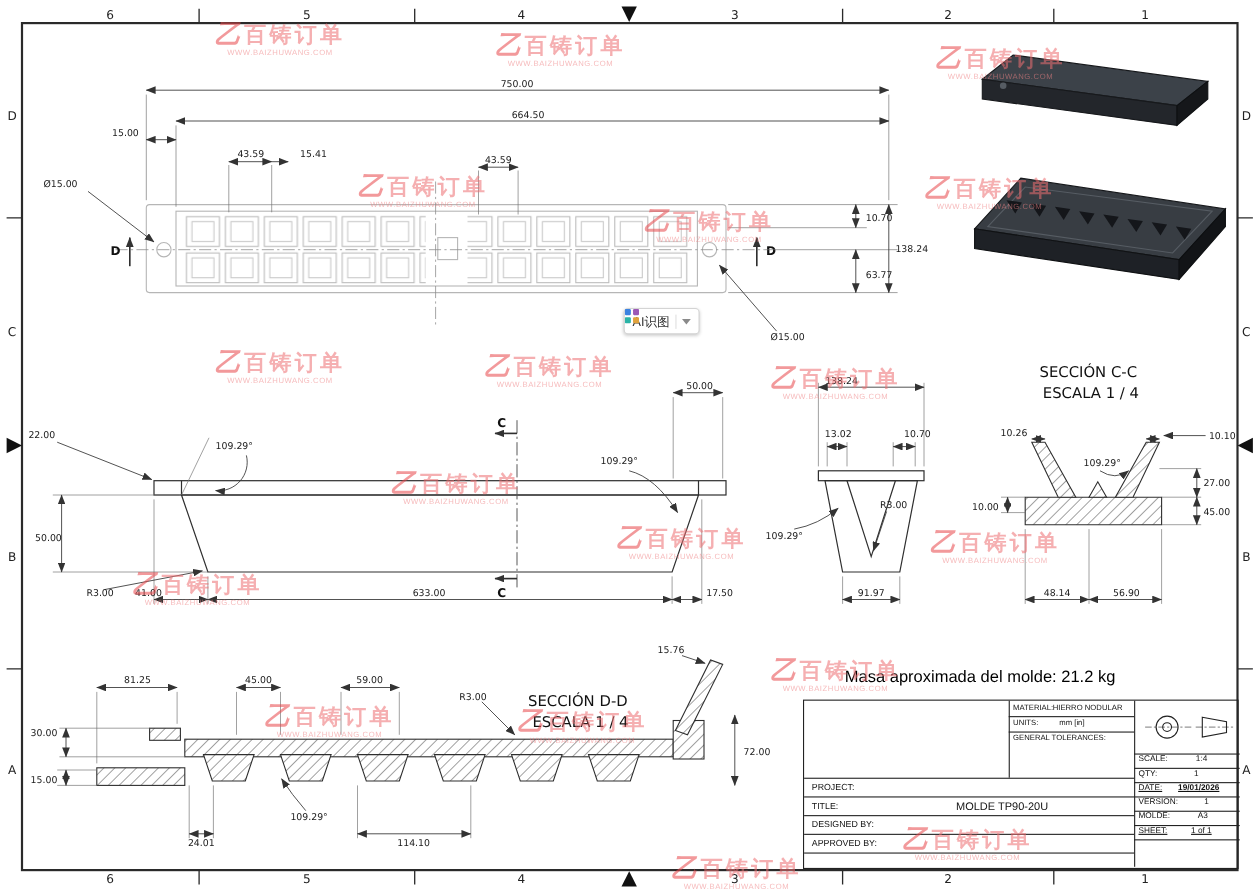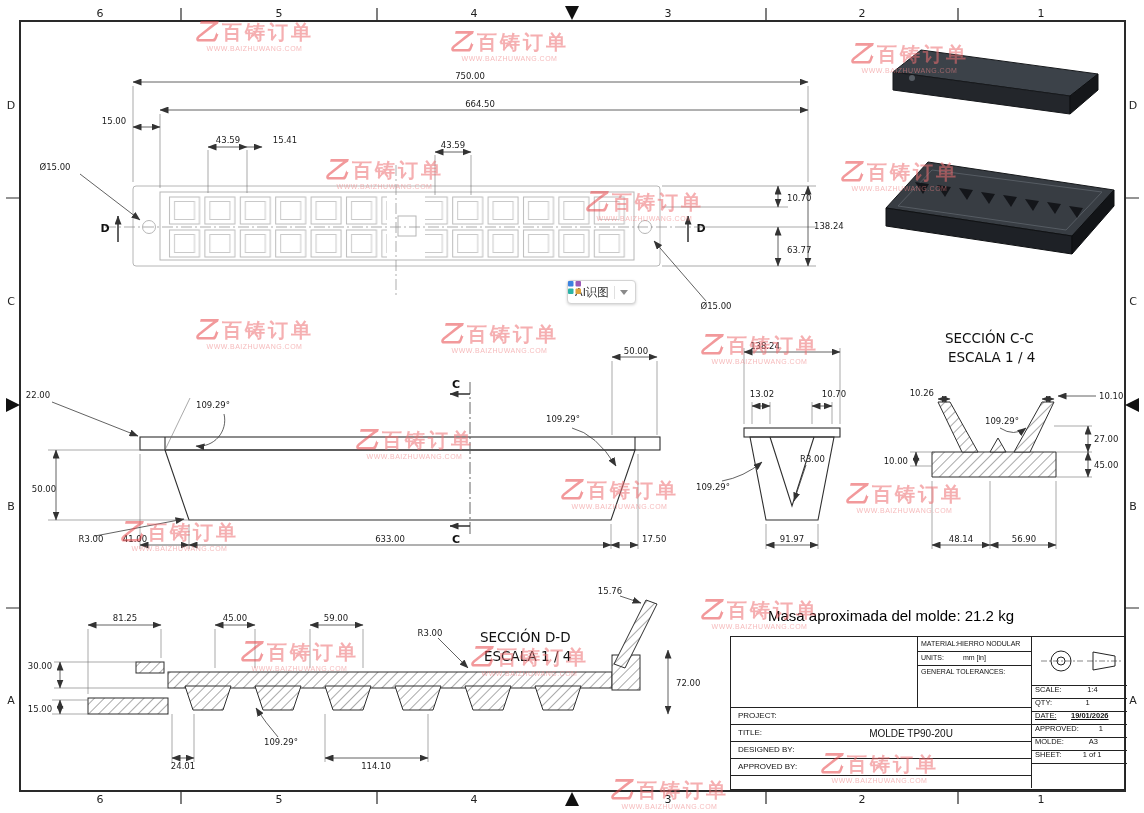--- a/index.html
+++ b/index.html
@@ -358,28 +358,28 @@
   </div>
   <div class="rrow" style="top:61px;">
     <span class="lbl">QTY:</span>
     <span class="val">1</span>
   </div>
   <div class="rrow" style="top:74px;text-decoration:underline;">
     <span class="lbl">DATE:</span>
     <span class="val" style="font-weight:700;">19/01/2026</span>
   </div>
   <div class="rrow" style="top:87px;">
-    <span class="lbl">APPROVED:</span>
+    <span class="lbl">VERSION:</span>
     <span class="val">1</span>
   </div>
   <div class="rrow" style="top:100px;">
     <span class="lbl">MOLDE:</span>
     <span class="val">A3</span>
   </div>
-  <div class="rrow" style="top:113px;">
+  <div class="rrow" style="top:113px;text-decoration:underline;">
     <span class="lbl">SHEET:</span>
     <span class="val">1 of 1</span>
   </div>
 
   <svg style="left:300px; top:0; position:absolute;" width="96" height="48">
     <line x1="10" y1="24" x2="52" y2="24" stroke="#555" stroke-width="0.7" stroke-dasharray="6 2 2 2"></line>
     <circle cx="30" cy="24" r="10" stroke="#222" stroke-width="1" fill="none"></circle>
     <circle cx="30" cy="24" r="4" stroke="#222" stroke-width="1" fill="none"></circle>
     <line x1="56" y1="24" x2="91" y2="24" stroke="#555" stroke-width="0.7" stroke-dasharray="6 2 2 2"></line>
     <polygon points="62,15 84,19 84,29 62,33" stroke="#222" stroke-width="1" fill="none"></polygon>

